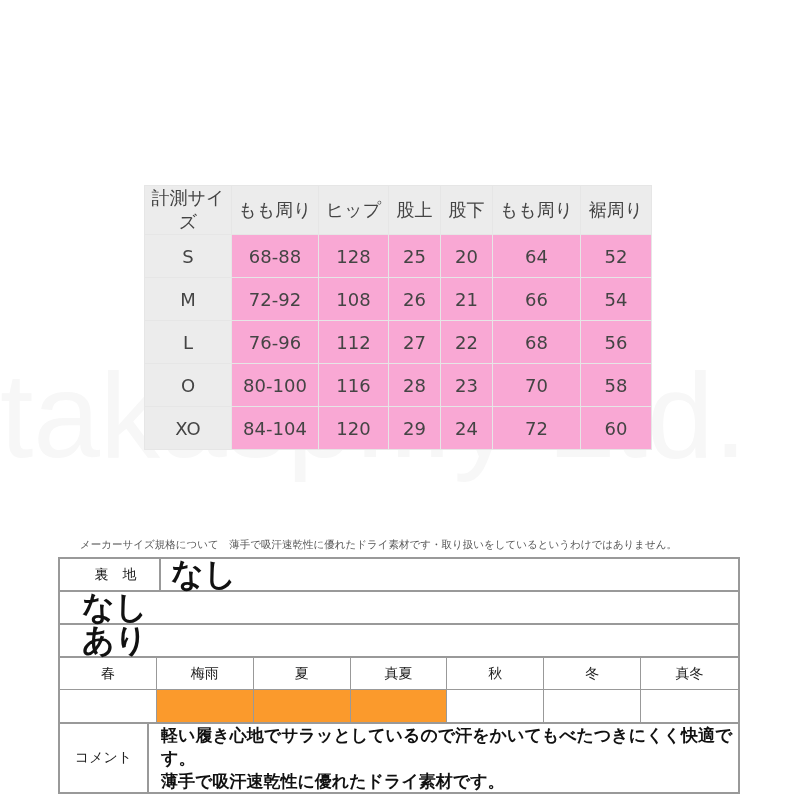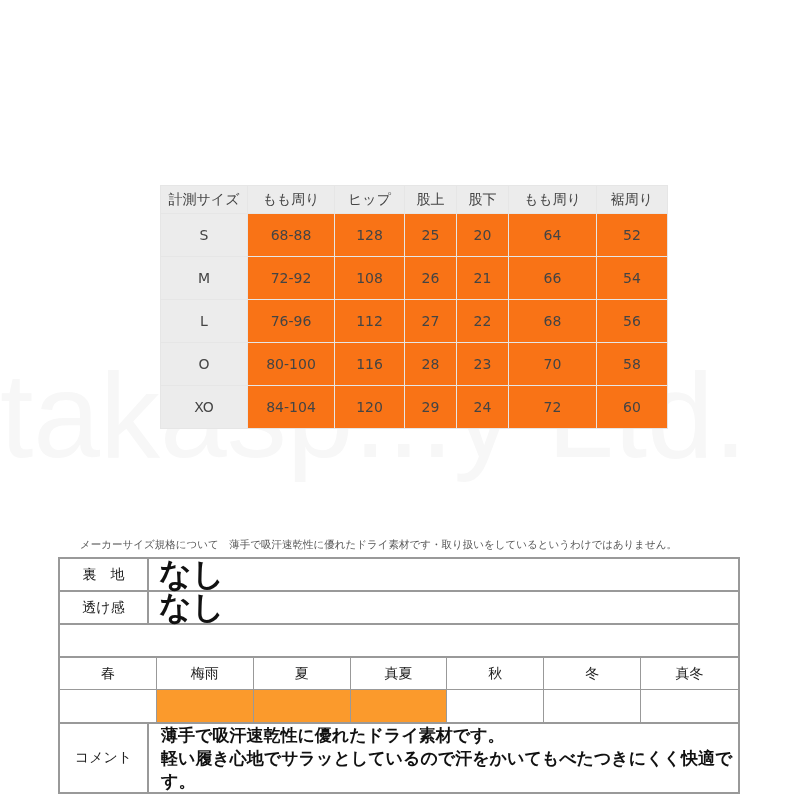--- a/index.html
+++ b/index.html
@@ -7,49 +7,49 @@
     width: 800px; height: 800px; background: #ffffff; position: relative; overflow: hidden;
     font-family: "DejaVu Sans", "Liberation Sans", sans-serif; color: #333;
   }
   .watermark {
     position: absolute; left: 0; top: 360px; width: 800px; height: 110px;
     font-family: "Liberation Sans", sans-serif; font-size: 120px; color: #f7f7f7;
     white-space: nowrap; line-height: 110px; z-index: 0;
   }
   
   .size-table {
-    position: absolute; left: 160px; top: 185px; border-collapse: collapse; z-index: 1;
-    font-size: 14px; color: #444; border-radius: 27px;
+    position: absolute; left: 144px; top: 185px; border-collapse: collapse; z-index: 1;
+    font-size: 18px; color: #444; border-radius: 27px;
   }
   .size-table td, .size-table th {
     border: 1px solid #e6e6e6; text-align: center; font-weight: normal; padding: 0;
   }
   .size-table thead th { background: #ececec; height: 27px; }
-  .size-table tbody td { height: 42px; background: #f97316; }
+  .size-table tbody td { height: 42px; background: #f9a8d4; }
   .size-table tbody td.rowhead { background: #ececec; }
   
   .note {
     position: absolute; left: 80px; top: 538px; font-size: 10.5px; color: #555; z-index: 1;
     white-space: nowrap;
   }
   .spec {
     position: absolute; left: 58px; top: 557px; width: 682px; border: 2px solid #999;
     box-sizing: border-box; z-index: 1; background: #fff;
   }
   .spec-row { display: flex; border-bottom: 2px solid #999; }
   .spec-row:last-child { border-bottom: none; }
   .spec-label {
     width: 87px; flex: 0 0 87px; border-right: 2px solid #999; display: flex;
     align-items: center; justify-content: center; font-size: 14px; color: #222;
   }
   .spec-value {
     flex: 1; display: flex; align-items: center; padding-left: 10px;
     font-size: 32px; font-weight: bold; color: #111;
   }
-  .r-short { height: 31px; }
+  .r-short { height: 31px; padding-left: 12px; }
   .season-grid { flex: 1; display: grid; grid-template-columns: repeat(7, 1fr); }
   .season-grid > div {
     border-right: 1px solid #999; border-bottom: 1px solid #999; display: flex;
     align-items: center; justify-content: center; font-size: 14px; color: #222; height: 31px;
   }
   .season-grid > div:nth-child(7n) { border-right: none; }
   .season-grid > div.bottom { border-bottom: none; height: 32px; }
   .season-grid > div.on { background: #fb9a2c; }
   .r-season { height: 64px; }
   .r-comment { height: 68px; }
@@ -125,24 +125,24 @@
 </table>
 
 <div class="note">メーカーサイズ規格について　薄手で吸汗速乾性に優れたドライ素材です・取り扱いをしているというわけではありません。</div>
 
 <div class="spec">
   <div class="spec-row r-short">
     <div class="spec-label">裏　地</div>
     <div class="spec-value">なし</div>
   </div>
   <div class="spec-row r-short">
-    <div class="spec-label">透け感</div>
     <div class="spec-value">なし</div>
   </div>
   <div class="spec-row r-short">
+    <div class="spec-value">あり</div>
   </div>
   <div class="spec-row r-season">
     <div class="season-grid">
       <div>春</div>
       <div>梅雨</div>
       <div>夏</div>
       <div>真夏</div>
       <div>秋</div>
       <div>冬</div>
       <div>真冬</div>
@@ -151,17 +151,17 @@
       <div class="bottom on" style="background: rgb(251, 154, 44);"></div>
       <div class="bottom on" style="background: rgb(251, 154, 44);"></div>
       <div class="bottom"></div>
       <div class="bottom"></div>
       <div class="bottom"></div>
     </div>
   </div>
   <div class="spec-row r-comment">
     <div class="spec-label">コメント</div>
     <div class="comment-text">
+      <span>軽い履き心地でサラッとしているので汗をかいてもべたつきにくく快適です。</span>
       <span>薄手で吸汗速乾性に優れたドライ素材です。</span>
-      <span>軽い履き心地でサラッとしているので汗をかいてもべたつきにくく快適です。</span>
     </div>
   </div>
 </div>
 
 </body></html>

